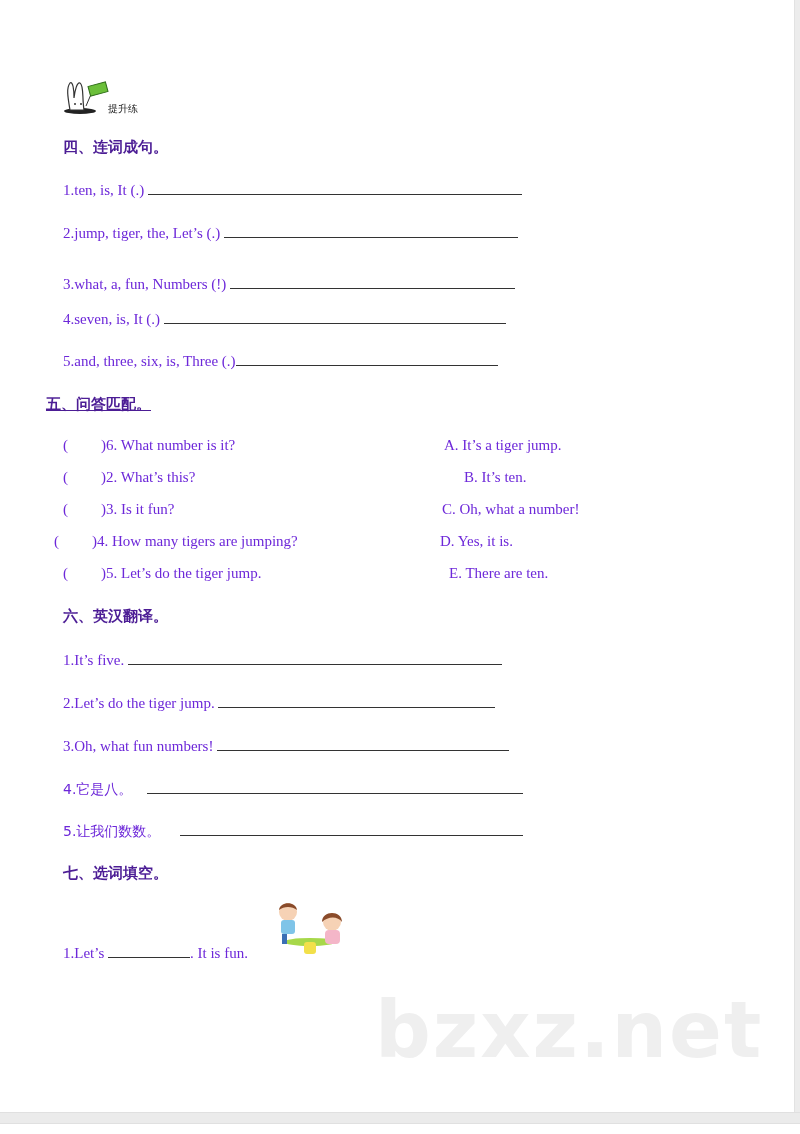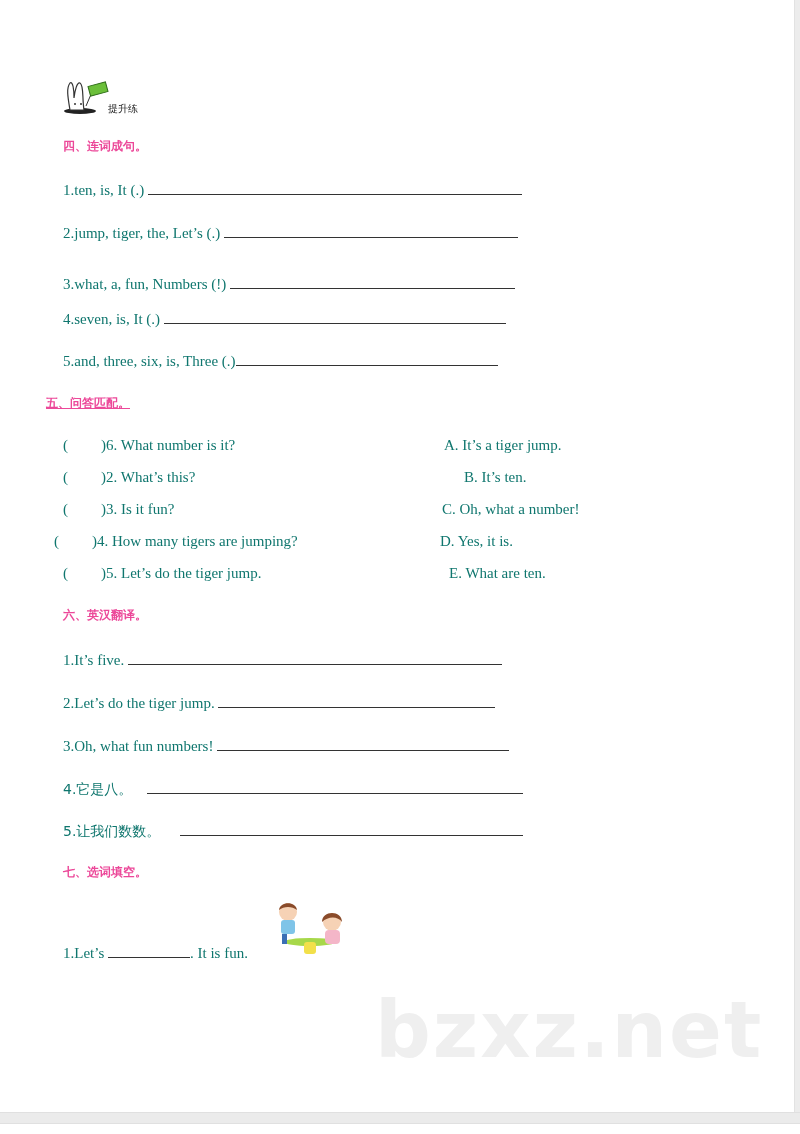--- a/index.html
+++ b/index.html
@@ -5,22 +5,22 @@
     html, body { margin: 0; padding: 0; }
     body {
       width: 800px; height: 1134px; position: relative; overflow: hidden;
       background: #ffffff;
       font-family: "Liberation Serif", "DejaVu Serif", serif;
       color: #222;
     }
     .right-edge { position: absolute; top: 0; right: 0; width: 5px; height: 1112px; background: #ececec; border-left: 1px solid #e2e2e2; }
     .bottom-band { position: absolute; left: 0; top: 1112px; width: 800px; height: 10px; background: #ebebeb; border-top: 1px solid #e0e0e0; border-bottom: 1px solid #e0e0e0; }
     .abs { position: absolute; white-space: nowrap; }
-    .section-title { font-family: "DejaVu Sans", sans-serif; font-weight: bold; font-size: 12px; color: #ec4899; }
-    .line-text { font-size: 15px; color: #0f766e; }
+    .section-title { font-family: "DejaVu Sans", sans-serif; font-weight: bold; font-size: 15px; color: #4c1d95; }
+    .line-text { font-size: 15px; color: #6d28d9; }
     .blank { display: inline-block; border-bottom: 1px solid #333; height: 14px; vertical-align: baseline; }
     .cn { font-family: "DejaVu Sans", sans-serif; font-size: 14px; }
     .watermark {
       position: absolute; left: 375px; top: 985px;
       font-family: "DejaVu Sans", sans-serif; font-weight: bold;
       font-size: 78px; color: #efefef; letter-spacing: 2px;
     }
   </style>
 </head>
 <body>
@@ -77,21 +77,21 @@
   <span style="display:inline-block; width:38px;">(</span><span>)4. How many tigers are jumping?</span>
 </div>
 <div class="abs line-text" style="left:63px; top:565px;">
   <span style="display:inline-block; width:38px;">(</span><span>)5. Let’s do the tiger jump.</span>
 </div>
 
 <div class="abs line-text" style="left:444px; top:437px;">A. It’s a tiger jump.</div>
 <div class="abs line-text" style="left:442px; top:469px;margin-left:22px;">B. It’s ten.</div>
 <div class="abs line-text" style="left:442px; top:501px;">C. Oh, what a number!</div>
 <div class="abs line-text" style="left:440px; top:533px;">D. Yes, it is.</div>
-<div class="abs line-text" style="left:449px; top:565px;">E. What are ten.</div>
+<div class="abs line-text" style="left:449px; top:565px;">E. There are ten.</div>
 
 <div class="abs section-title" style="left:63px; top:607px;">六、英汉翻译。</div>
 
 <div class="abs line-text" style="left:63px; top:650px;">
   <span>1.It’s five.</span>
   <span class="blank" style="width:374px;"></span>
 </div>
 <div class="abs line-text" style="left:63px; top:693px;">
   <span>2.Let’s do the tiger jump.</span>
   <span class="blank" style="width:277px;"></span>

